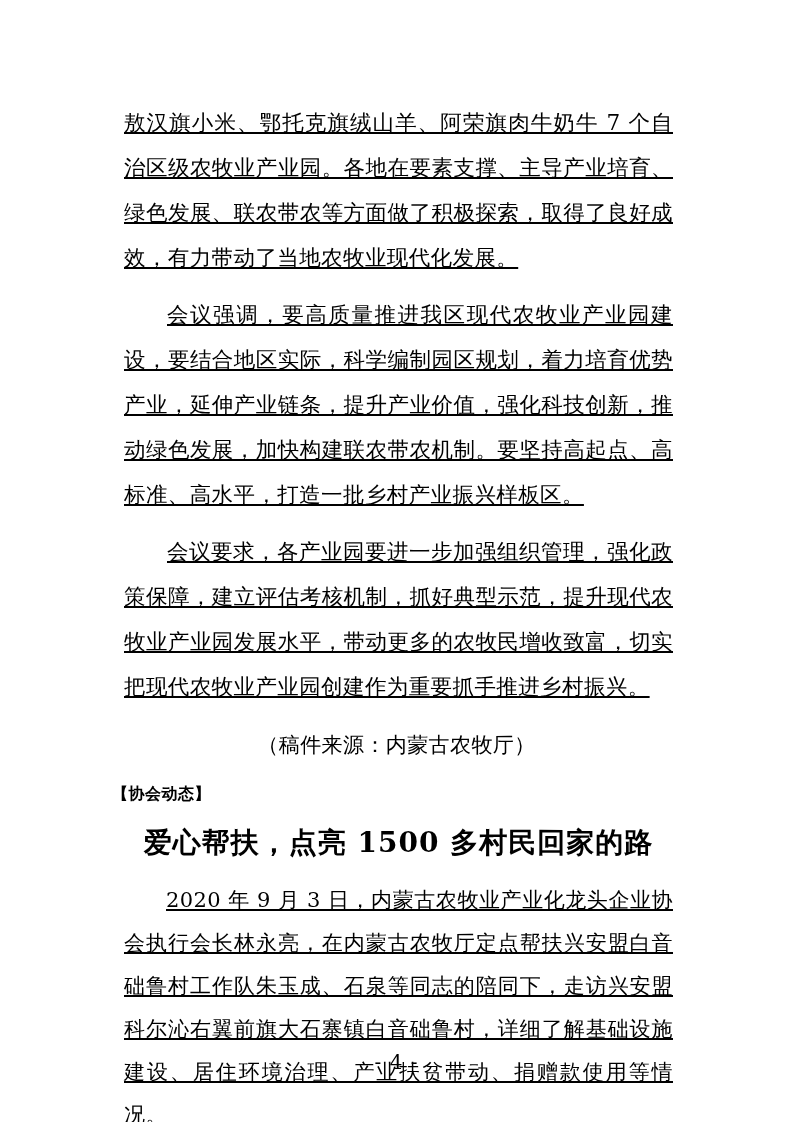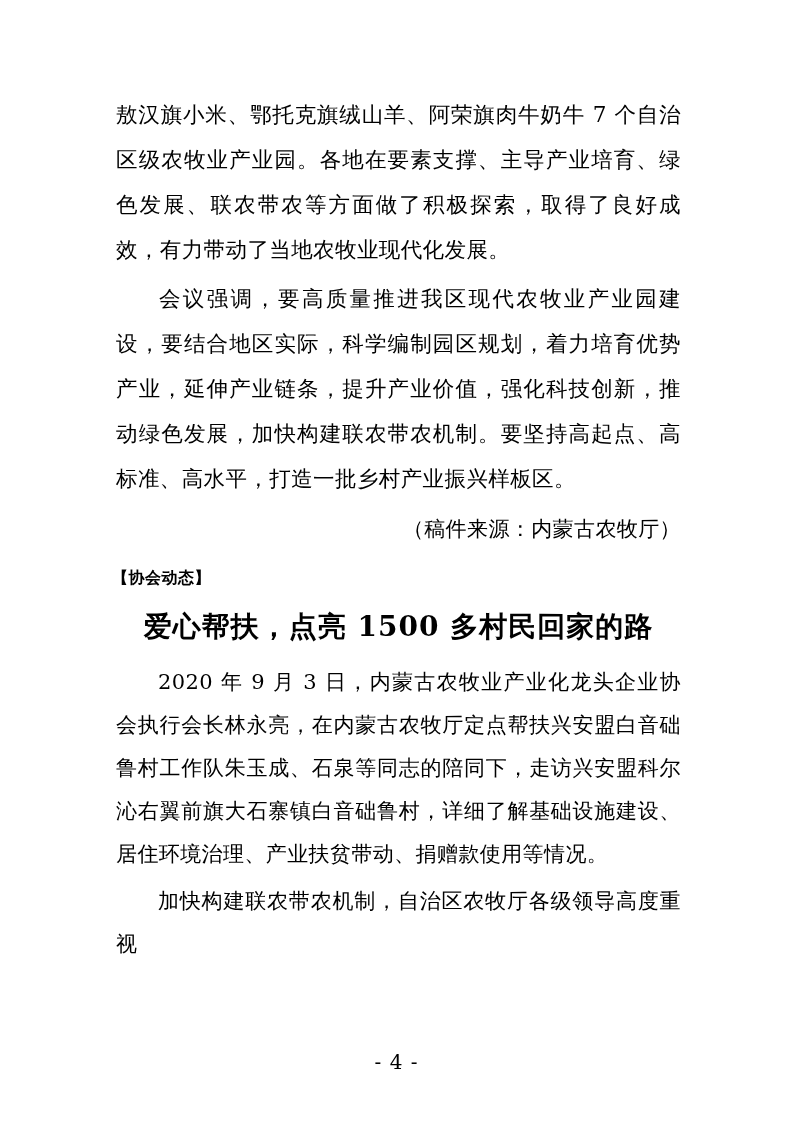--- a/index.html
+++ b/index.html
@@ -22,29 +22,30 @@
     padding: 88px 108px 0 112px;
   }
   .body-text {
     font-size: 21.5px;
     line-height: 45px;
     text-align: justify;
     text-justify: inter-ideograph;
     letter-spacing: 0.4px;
   }
   .para {
-    margin: 4px;
+    margin: 12px;
     text-indent: 2em;
+    text-decoration: underline;
   }
   .para.noindent {
     text-indent: 0;
   }
   .source-line {
     margin: 0;
-    text-align: right;
+    text-align: center;
     font-size: 21px;
     line-height: 48px;
     padding-right: 4px;
   }
   .section-tag {
     margin: 4px 0 0 0;
     font-size: 16px;
     line-height: 42px;
     font-weight: bold;
     font-family: "DejaVu Sans", "Liberation Sans", sans-serif;
@@ -78,20 +79,21 @@
 <body>
 
 <div class="page">
 
   <div class="body-text">
 
     <p class="para noindent">敖汉旗小米、鄂托克旗绒山羊、阿荣旗肉牛奶牛 7 个自治区级农牧业产业园。各地在要素支撑、主导产业培育、绿色发展、联农带农等方面做了积极探索，取得了良好成效，有力带动了当地农牧业现代化发展。</p>
 
     <p class="para">会议强调，要高质量推进我区现代农牧业产业园建设，要结合地区实际，科学编制园区规划，着力培育优势产业，延伸产业链条，提升产业价值，强化科技创新，推动绿色发展，加快构建联农带农机制。要坚持高起点、高标准、高水平，打造一批乡村产业振兴样板区。</p>
 
+    <p class="para">会议要求，各产业园要进一步加强组织管理，强化政策保障，建立评估考核机制，抓好典型示范，提升现代农牧业产业园发展水平，带动更多的农牧民增收致富，切实把现代农牧业产业园创建作为重要抓手推进乡村振兴。</p>
 
     <p class="source-line">（稿件来源：内蒙古农牧厅）</p>
 
     <p class="section-tag">【协会动态】</p>
 
     <h1 class="article-title">爱心帮扶，点亮 1500 多村民回家的路</h1>
 
     <div class="article-body">
       <p class="para">2020 年 9 月 3 日，内蒙古农牧业产业化龙头企业协会执行会长林永亮，在内蒙古农牧厅定点帮扶兴安盟白音础鲁村工作队朱玉成、石泉等同志的陪同下，走访兴安盟科尔沁右翼前旗大石寨镇白音础鲁村，详细了解基础设施建设、居住环境治理、产业扶贫带动、捐赠款使用等情况。</p>
       <p class="para">加快构建联农带农机制，自治区农牧厅各级领导高度重视</p>

